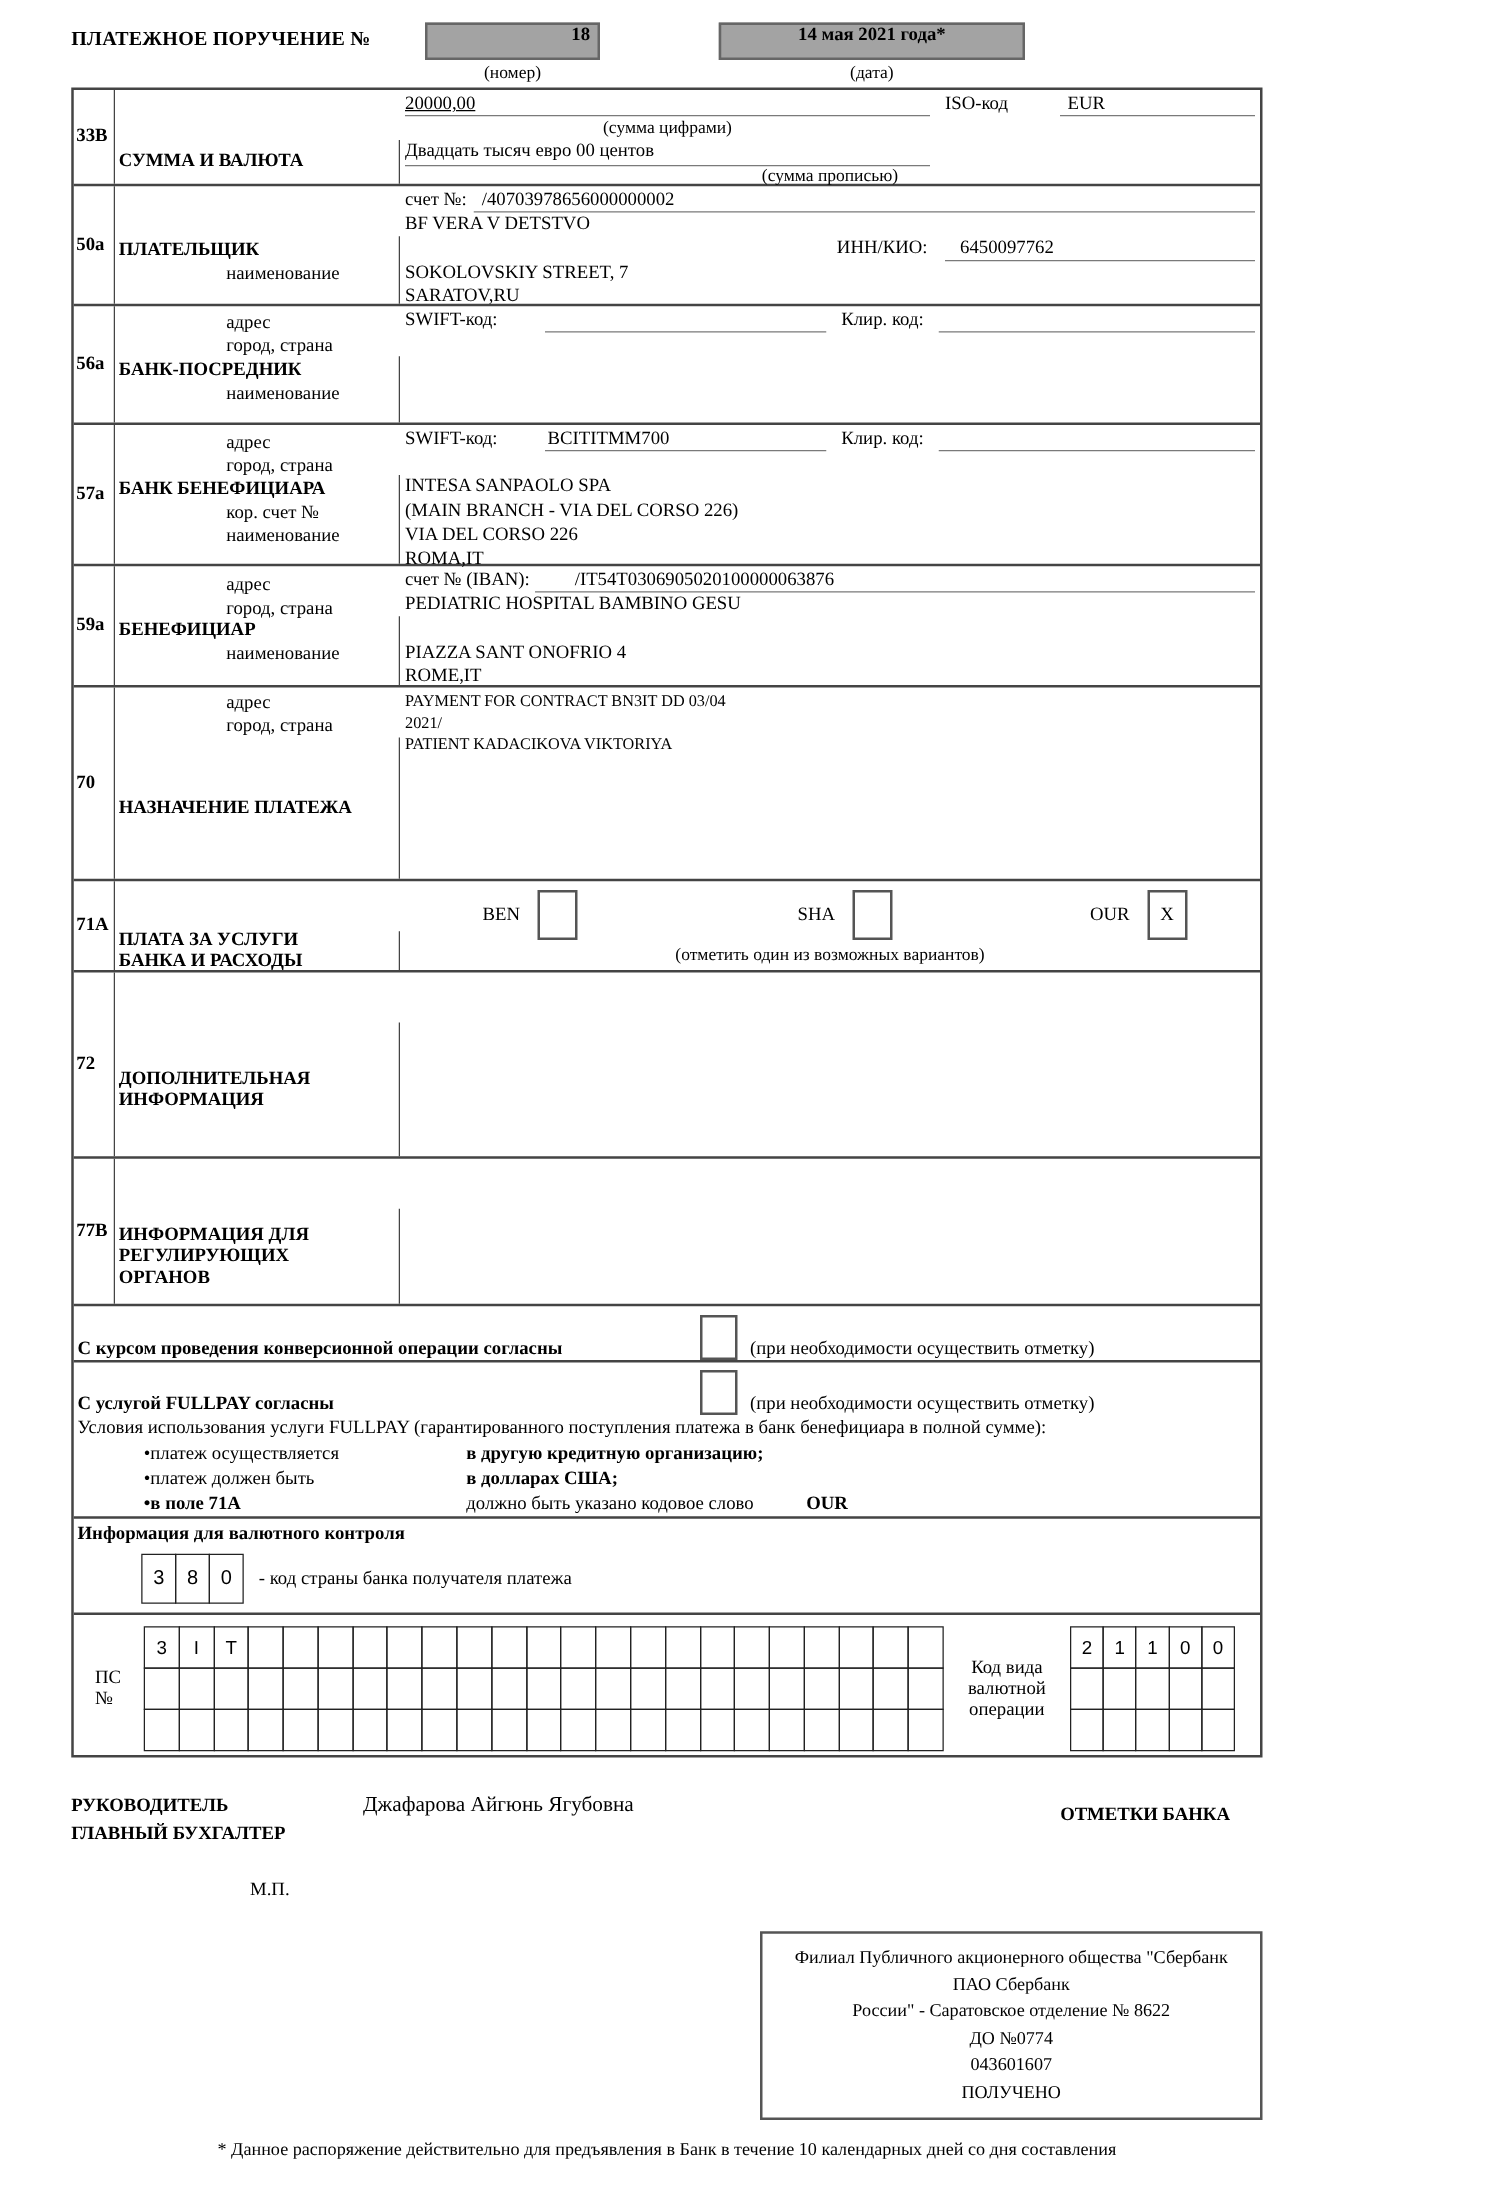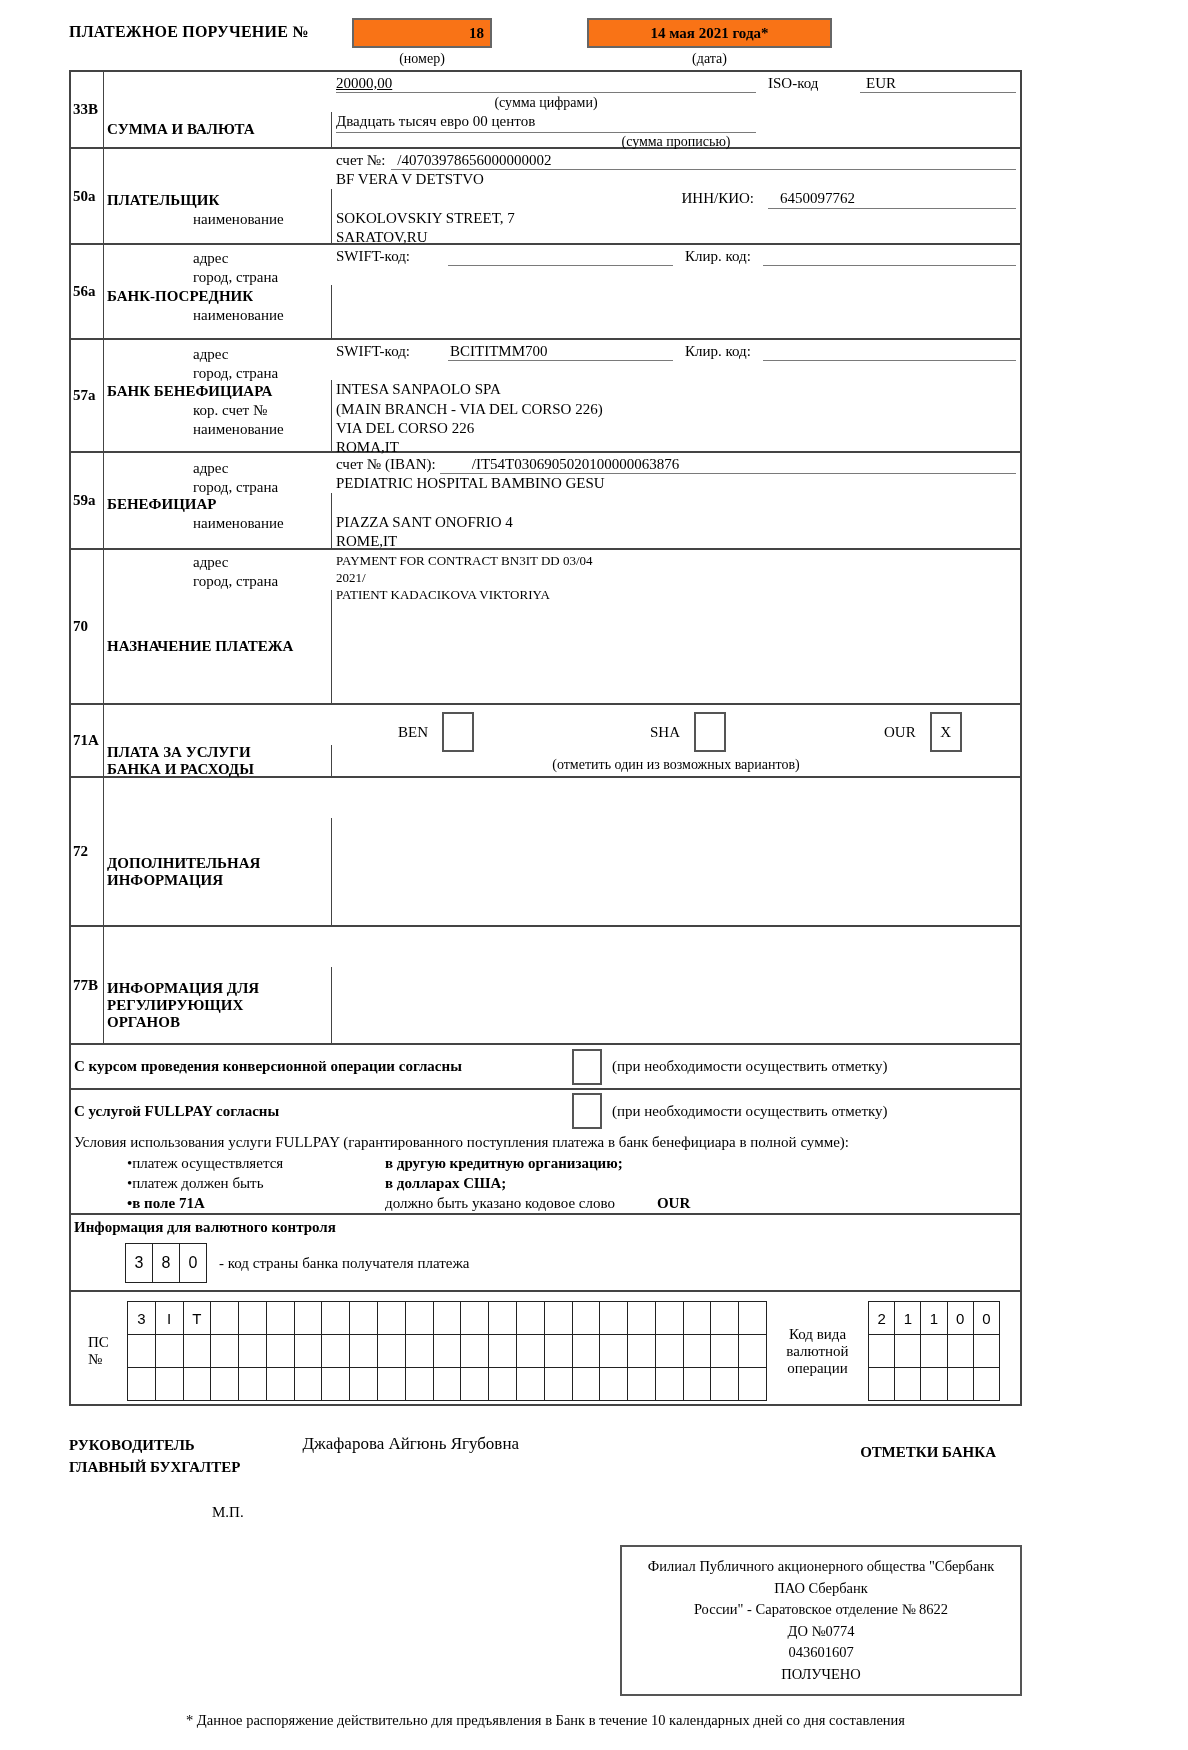--- a/index.html
+++ b/index.html
@@ -1,27 +1,27 @@
 <!DOCTYPE html>
 <html><head>
 <meta charset="utf-8">
 <style>
   * { margin:0; padding:0; box-sizing:border-box; }
   html,body { background:#fff; }
   body { width:1188px; height:1750px; font-family:"Liberation Serif", serif; color:#000; font-size:15px; }
   .page { position:relative; width:1188px; height:1750px; overflow:hidden; }
-  .form { position:absolute; left:69px; top:14px; width:953px; }
+  .form { position:absolute; left:57px; top:14px; width:953px; }
 
   
   .hdr { position:relative; height:56px; }
   .hdr-title { font-size:16px; font-weight:bold; padding-top:9px; letter-spacing:.2px; }
   .hdr-col { position:absolute; top:4px; }
   .num-col { left:283px; width:140px; }
   .date-col { left:518px; width:245px; }
-  .hdr-box { height:30px; border:2px solid #666; display:flex; align-items:center; justify-content:center; font-weight:bold; font-size:15px; background:#f97316; }
+  .hdr-box { height:30px; border:2px solid #666; display:flex; justify-content:center; font-weight:bold; font-size:15px; background:#a3a3a3; }
   .num-box { justify-content:flex-end; padding-right:6px; }
   .hdr-caption { text-align:center; font-size:14px; margin-top:3px; }
 
   
   .table { border:2px solid #444; }
   .frow { display:flex; border-bottom:2px solid #444; }
   .frow:last-child { border-bottom:none; }
   .wide { display:block; }
   .h33{height:77px} .h50{height:96px} .h56{height:95px} .h57{height:113px} .h59{height:97px}
   .h70{height:155px} .h71{height:73px} .h72{height:149px} .h77{height:118px}
@@ -62,21 +62,21 @@
   .purpose-line { height:17px; line-height:17px; font-size:13px; white-space:nowrap; }
 
   
   .opt-line { display:flex; align-items:center; height:50px; }
   .opt-group { display:flex; align-items:center; gap:14px; }
   .g1 { margin-left:62px; } .g2 { margin-left:176px; } .g3 { margin-left:158px; }
   .opt-box { width:32px; height:40px; border:2px solid #555; display:flex; align-items:center; justify-content:center; font-size:15px; }
   .opt-caption { text-align:center; font-size:14px; }
 
   
-  .agree-line { display:flex; align-items:center; height:42px; padding-left:3px; }
+  .agree-line { display:flex; align-items:flex-end; height:42px; padding-left:3px; }
   .h-conv .agree-line { height:100%; }
   .agree-label { font-weight:bold; flex:0 0 498px; }
   .checkbox { width:30px; height:36px; border:2px solid #555; }
   .agree-caption { margin-left:10px; }
 
   
   .fp-title { padding-left:3px; height:21px; line-height:21px; white-space:nowrap; }
   .fp-line { display:flex; height:20px; line-height:20px; }
   .fp-left { margin-left:56px; width:258px; }
   .fp-left::before { content:"\2022 "; }

